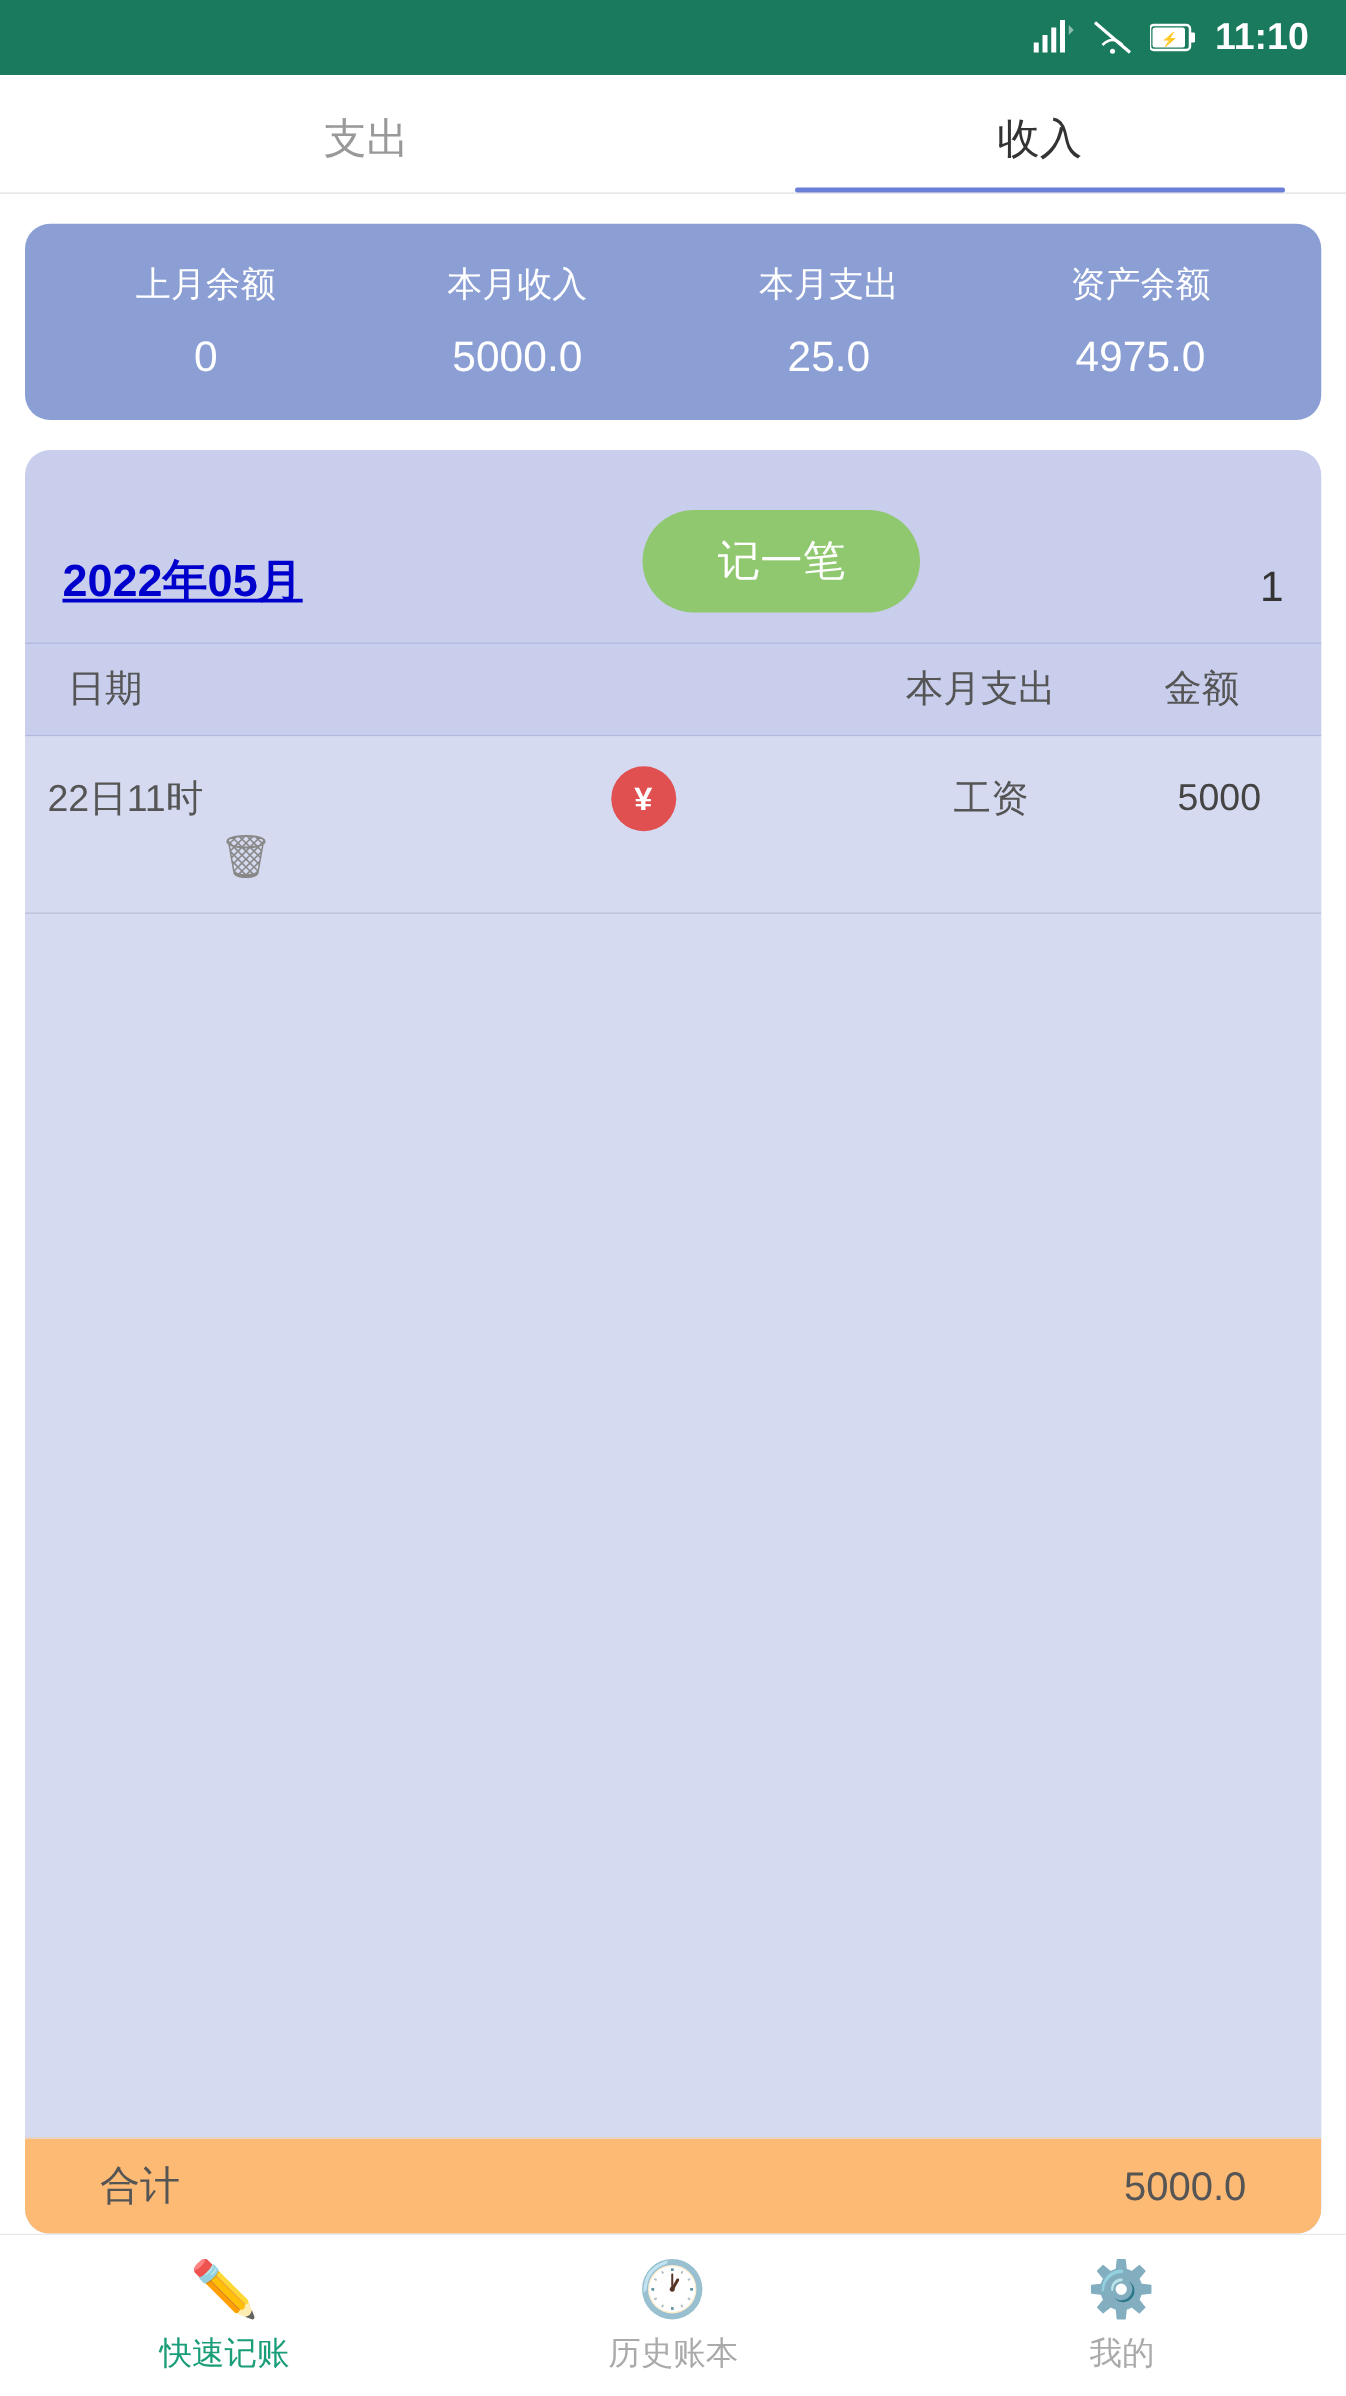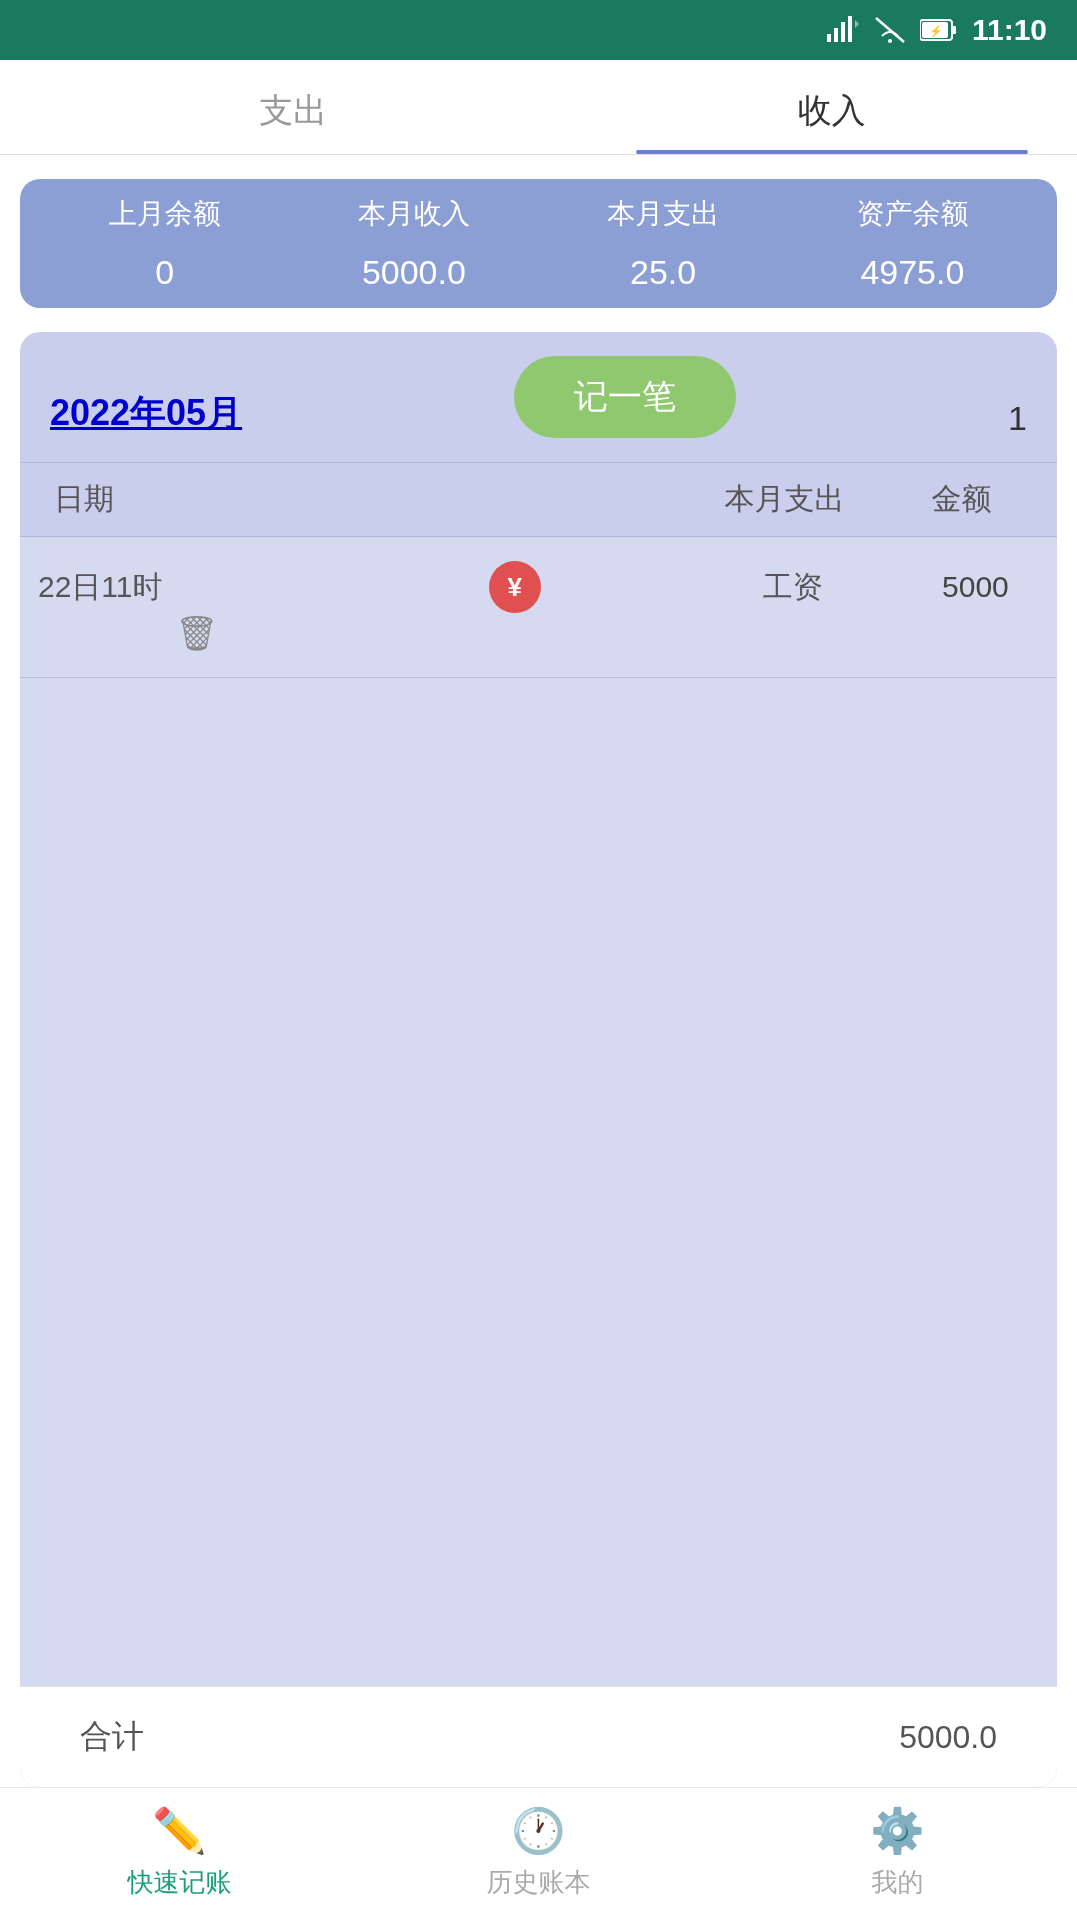--- a/index.html
+++ b/index.html
@@ -65,21 +65,21 @@
       height: 4px;
       background: #6b7fd7;
       border-radius: 2px;
     }
 
     
     .summary-card {
       background: #8b9fd4;
       margin: 24px 20px;
       border-radius: 20px;
-      padding: 16px 20px;
+      padding: 30px 20px;
       display: flex;
       justify-content: space-around;
       align-items: center;
       flex-shrink: 0;
     }
     .summary-item {
       display: flex;
       flex-direction: column;
       align-items: center;
       gap: 20px;
@@ -122,20 +122,21 @@
     }
     .record-btn {
       background: #90c870;
       border: none;
       border-radius: 50px;
       padding: 18px 60px;
       font-size: 34px;
       color: #fff;
       cursor: pointer;
       font-weight: 500;
+      margin-top: 24px;
     }
     .count-badge {
       font-size: 34px;
       color: #333;
       font-weight: 400;
     }
 
     
     .table-header {
       display: grid;
@@ -209,22 +210,22 @@
       display: flex;
       align-items: center;
       justify-content: center;
     }
 
     
     .footer-total {
       display: flex;
       justify-content: space-between;
       align-items: center;
-      padding: 28px 60px;
-      background: #ffffff;
+      padding: 16px 60px;
+      background: #fdba74;
       border-top: 1px solid #e0e0e0;
       flex-shrink: 0;
       margin-top: auto;
     }
     .total-label {
       font-size: 32px;
       color: #555;
     }
     .total-value {
       font-size: 32px;

